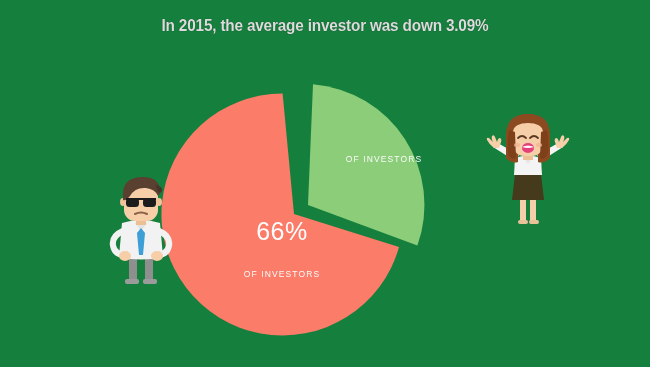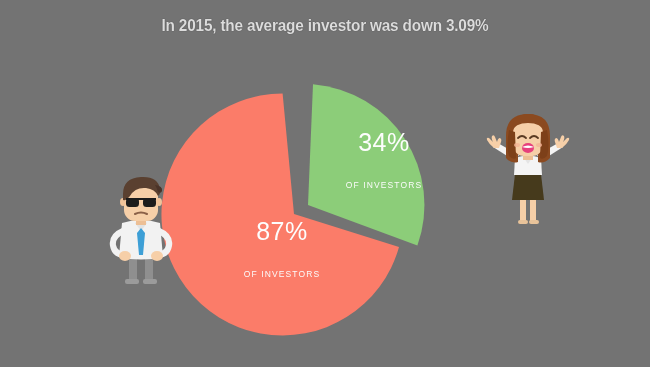--- a/index.html
+++ b/index.html
@@ -7,21 +7,21 @@
     padding: 0;
     background: #000000;
   }
   body {
     font-family: "Liberation Sans", sans-serif;
   }
   #infographic {
     position: relative;
     width: 650px;
     height: 367px;
-    background: #737373;
+    background: #15803d;
     overflow: hidden;
   }
 
   
   #title {
     position: absolute;
     left: 0;
     top: 16px;
     width: 650px;
     text-align: center;
@@ -121,26 +121,25 @@
                A 121 121 0 1 0 399.0 247.0
                Z" fill="#fb7c69"></path>
 
       <path d="M 308 205
                L 313.0 84.3
                A 121 121 0 0 1 417.4 245.6
                Z" fill="#8ccd79"></path>
     </svg>
 
     <div class="slice-label" id="label-green">
-      <span class="pct">34%</span>
       <span class="sub">OF INVESTORS</span>
     </div>
 
     <div class="slice-label" id="label-red">
-      <span class="pct">87%</span>
+      <span class="pct">66%</span>
       <span class="sub">OF INVESTORS</span>
     </div>
 
     <div class="character" id="character-sad">
       <svg viewBox="0 0 90 122" width="90" height="122">
 
         <rect x="33" y="88" width="8" height="28" fill="#8f8f8f"></rect>
         <rect x="49" y="88" width="8" height="28" fill="#8f8f8f"></rect>
 
         <rect x="29" y="113" width="14" height="5" rx="2" fill="#9b9b9b"></rect>

